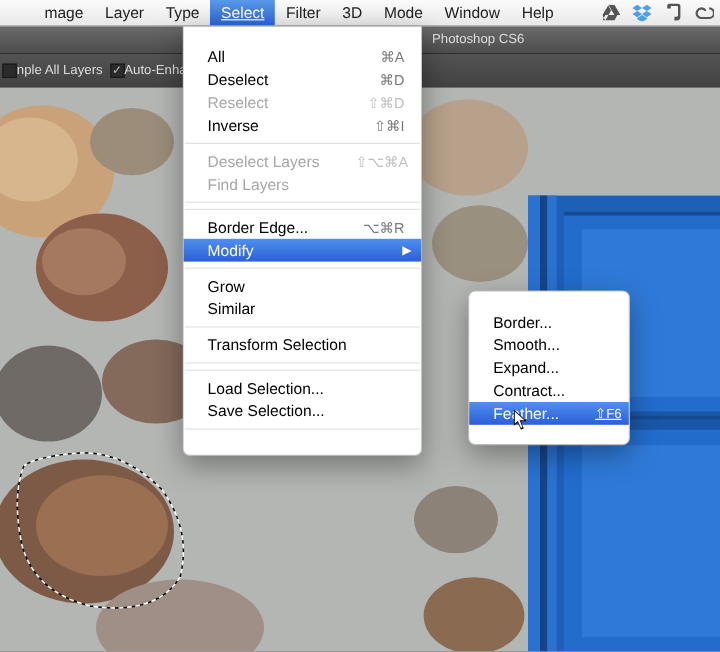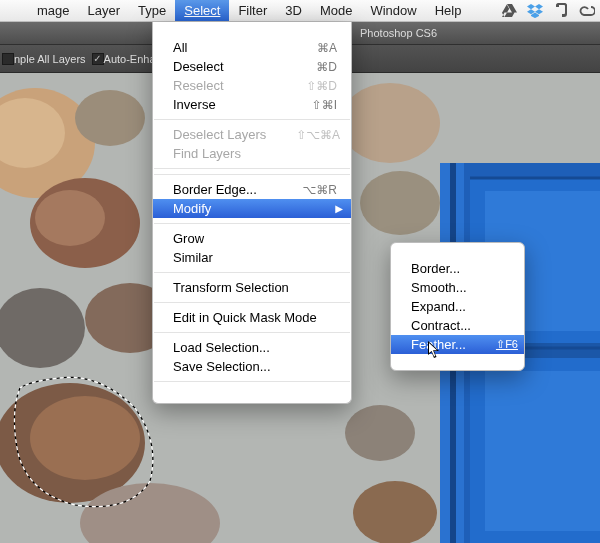--- a/index.html
+++ b/index.html
@@ -247,23 +247,20 @@
       <span class="label">Grow</span>
     </div>
   <div class="row">
       <span class="label">Similar</span>
     </div>
   <div class="sep"></div>
   <div class="row">
       <span class="label">Transform Selection</span>
     </div>
   <div class="sep"></div>
-  <div class="row">
-      <span class="label">Edit in Quick Mask Mode</span>
-    </div>
   <div class="sep"></div>
   <div class="row">
       <span class="label">Load Selection...</span>
     </div>
   <div class="row">
       <span class="label">Save Selection...</span>
     </div>
   <div class="sep"></div>
 </div>
 

